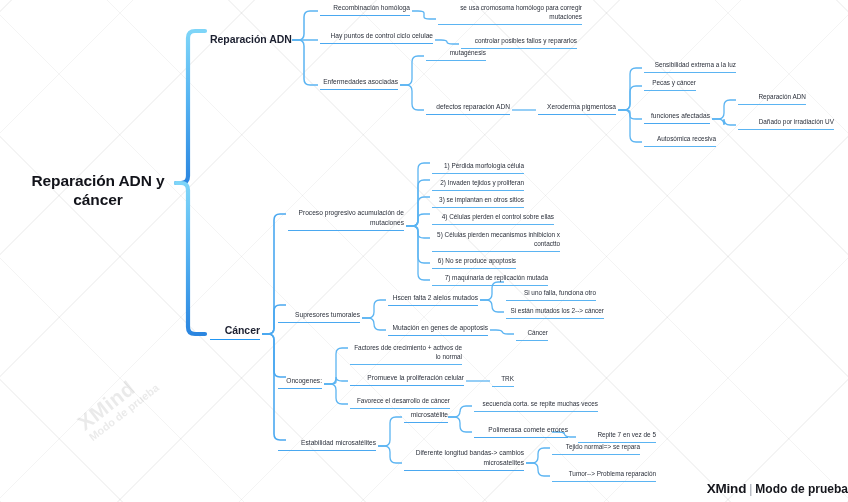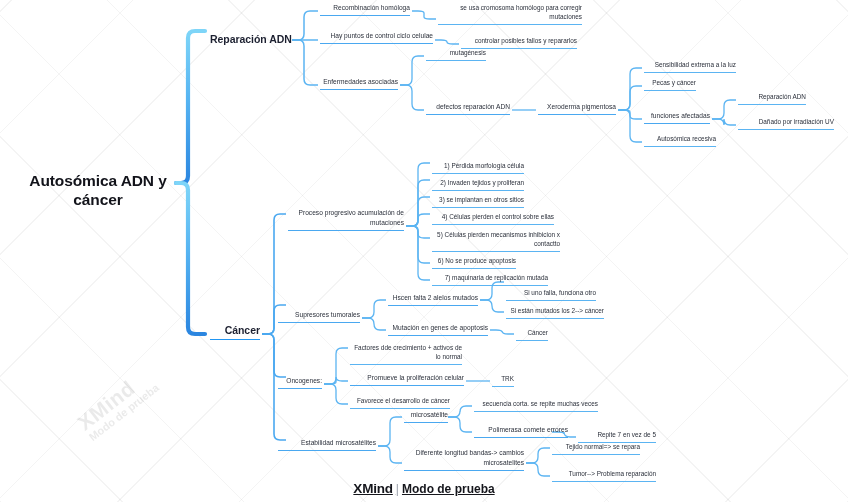--- a/index.html
+++ b/index.html
@@ -58,22 +58,22 @@
   .leaf{
     font-size:6.4px;color:#2a2f3a;
     line-height:1.45;
     border-bottom:1.1px solid #5bb4f2;
     padding-bottom:2.5px;
   }
 
   
   #footer{
     position:absolute;left:0;right:0;bottom:6px;
-    text-align:center;z-index:3;
-    font-size:12px;color:#15161c;text-decoration:underline;
+    text-align:right;z-index:3;
+    font-size:12px;color:#15161c;
   }
   #footer .bold{font-weight:bold;font-size:13.5px;letter-spacing:-.2px;}
   #footer .bar{color:#9aa0ab;margin:0 3px;font-weight:normal;}
   #footer .mode{font-weight:bold;font-size:12px;}
 </style>
 </head>
 <body>
 
 <div id="wm-lattice"></div>
 <div id="wm-logo">
@@ -146,21 +146,21 @@
 
   <path d="M448,417 H454 Q460,417 460,411 V412 Q460,406 466,406 H472" fill="none" stroke="#5bb4f2" stroke-width="1.3"></path>
   <path d="M448,417 H454 Q460,417 460,423 V426 Q460,432 466,432 H472" fill="none" stroke="#5bb4f2" stroke-width="1.3"></path>
 
   <path d="M552,432 H558 Q564,432 564,434 V432 Q564,437 570,437 H576" fill="none" stroke="#5bb4f2" stroke-width="1.3"></path>
 
   <path d="M526,463 H532 Q538,463 538,457 V454 Q538,448 544,448 H550" fill="none" stroke="#5bb4f2" stroke-width="1.3"></path>
   <path d="M526,463 H532 Q538,463 538,469 V470 Q538,476 544,476 H550" fill="none" stroke="#5bb4f2" stroke-width="1.3"></path>
 </svg>
 
-<div class="node root" style="left:22px;top:171px;width:152px;">Autosómica ADN y cáncer</div>
+<div class="node root" style="left:22px;top:171px;width:152px;">Reparación ADN y cáncer</div>
 
 <div class="node main-topic" style="left:210px;top:33px;">Reparación ADN</div>
 
 <div class="node sub" style="left:320px;top:3px;width:90px;">Recombinación homóloga</div>
 <div class="node leaf" style="left:438px;top:3px;width:144px;">se usa cromosoma homólogo para corregir mutaciones</div>
 
 <div class="node sub" style="left:320px;top:31px;width:113px;">Hay puntos de control ciclo celulae</div>
 <div class="node leaf" style="left:461px;top:36px;width:116px;">controlar posibles fallos y repararlos</div>
 
 <div class="node sub" style="left:320px;top:77px;width:78px;">Enfermedades asociadas</div>

